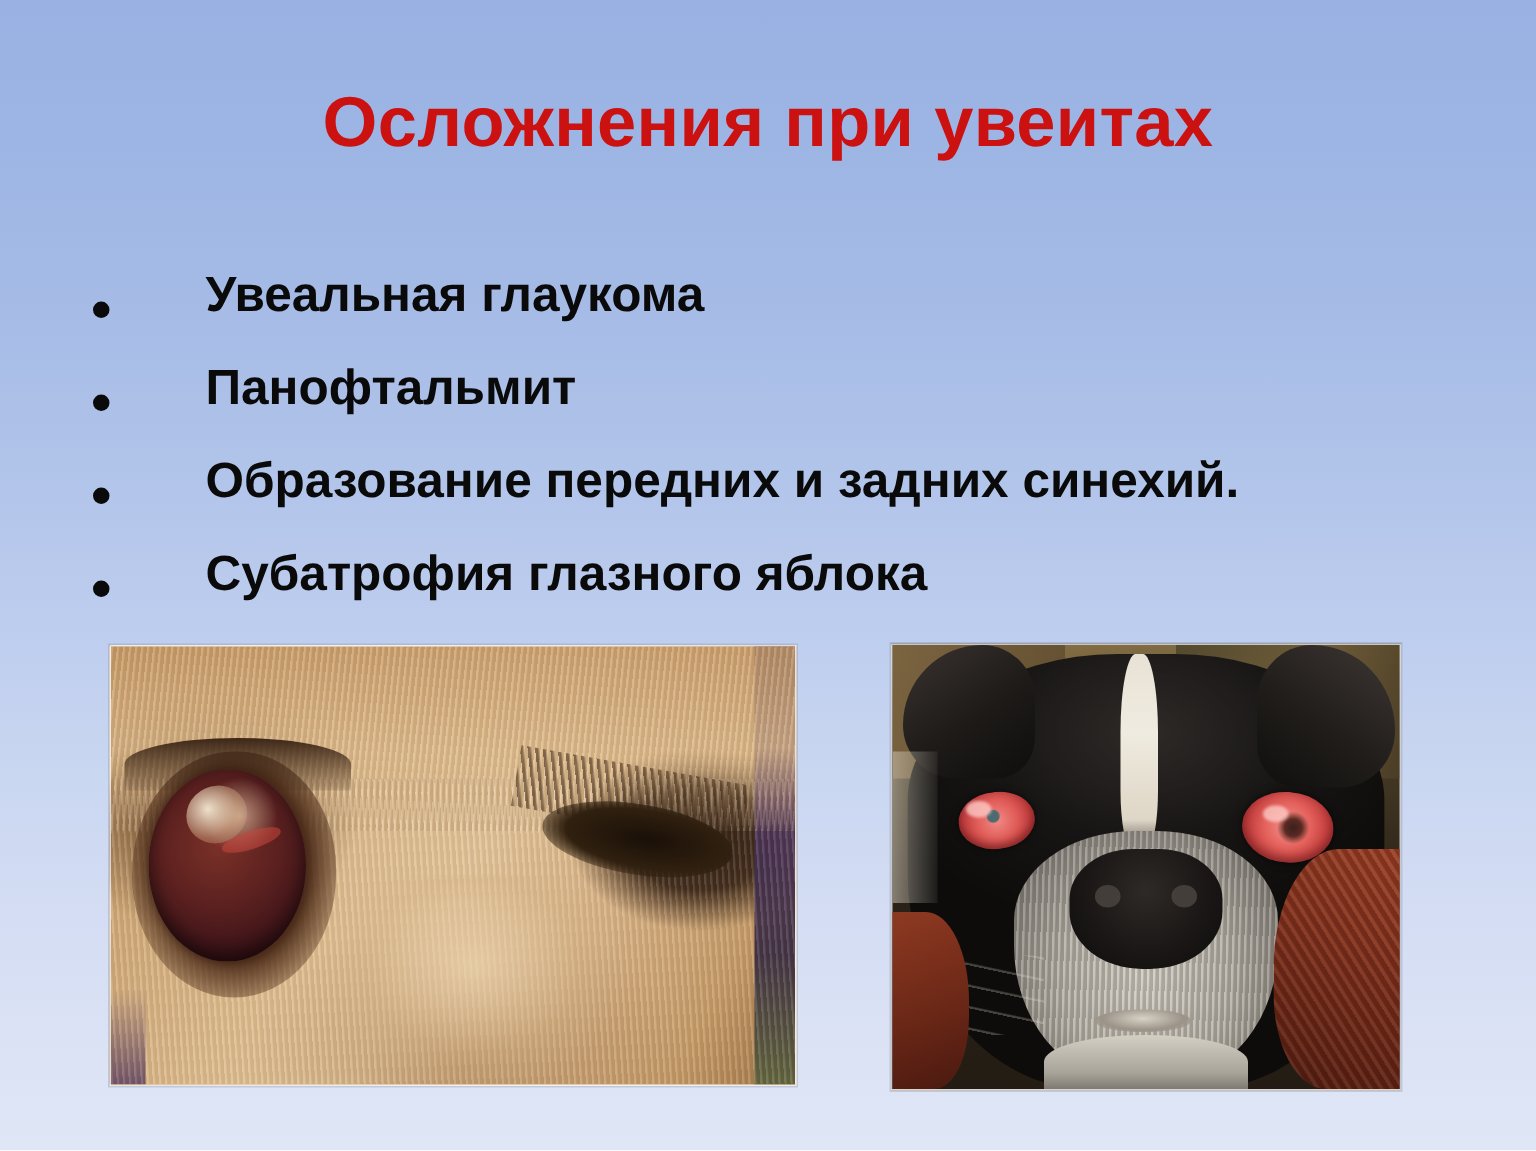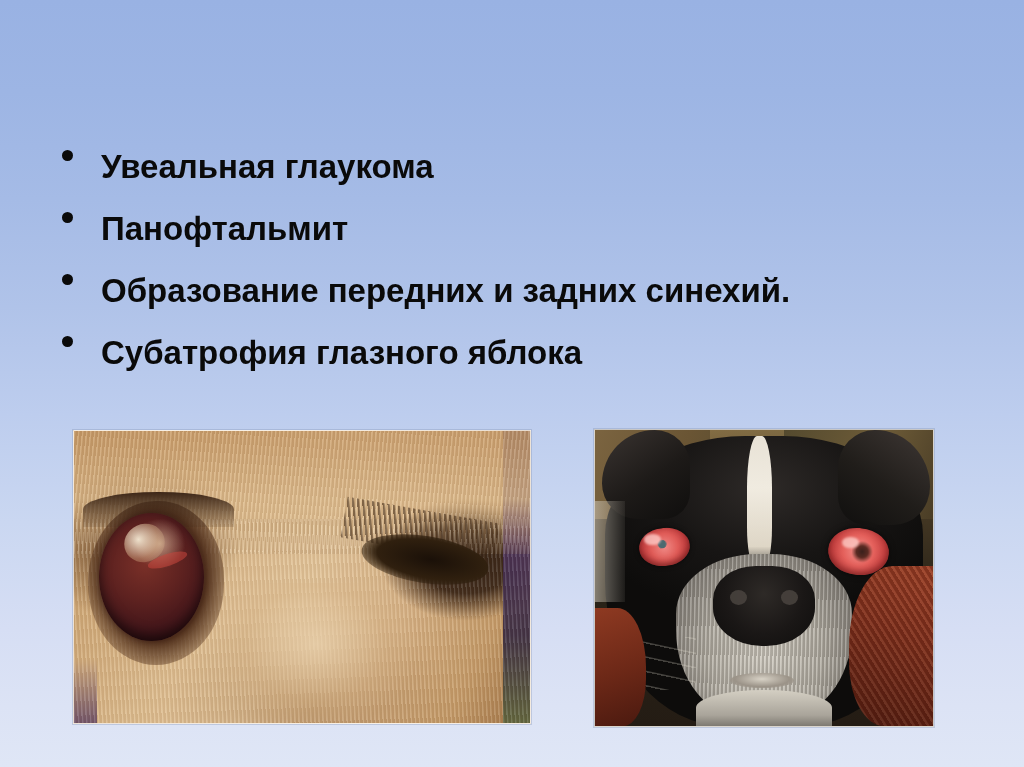--- a/index.html
+++ b/index.html
@@ -51,21 +51,22 @@
     top: 150px;
     width: 930px;
     margin: 0;
     padding: 0;
     list-style: none;
   }
   .bullet-row {
     position: relative;
     height: 62px;
     display: flex;
-    align-items: flex-start;
+    align-items: flex-end;
+    gap: 36px;
   }
   .bullet-dot {
     flex: 0 0 auto;
     width: 11px;
     height: 11px;
     border-radius: 50%;
     background: #0a0a0a;
     margin-left: 6px;
     margin-right: 28px;
   }
@@ -297,20 +298,21 @@
   .rd-whiskers {
     position: absolute; left: 0; top: 70%; width: 30%; height: 18%;
     background: repeating-linear-gradient(12deg, rgba(235,230,215,0.25) 0px, rgba(235,230,215,0.25) 1px, rgba(0,0,0,0) 2px, rgba(0,0,0,0) 14px);
   }
 </style>
 </head>
 <body>
 
 <div class="slide">
 
+  <div class="title">Осложнения при увеитах</div>
 
   <ul class="bullets">
 
     <li class="bullet-row">
       <span class="bullet-dot"></span>
       <span class="bullet-text">Увеальная глаукома</span>
     </li>
 
     <li class="bullet-row">
       <span class="bullet-dot"></span>

